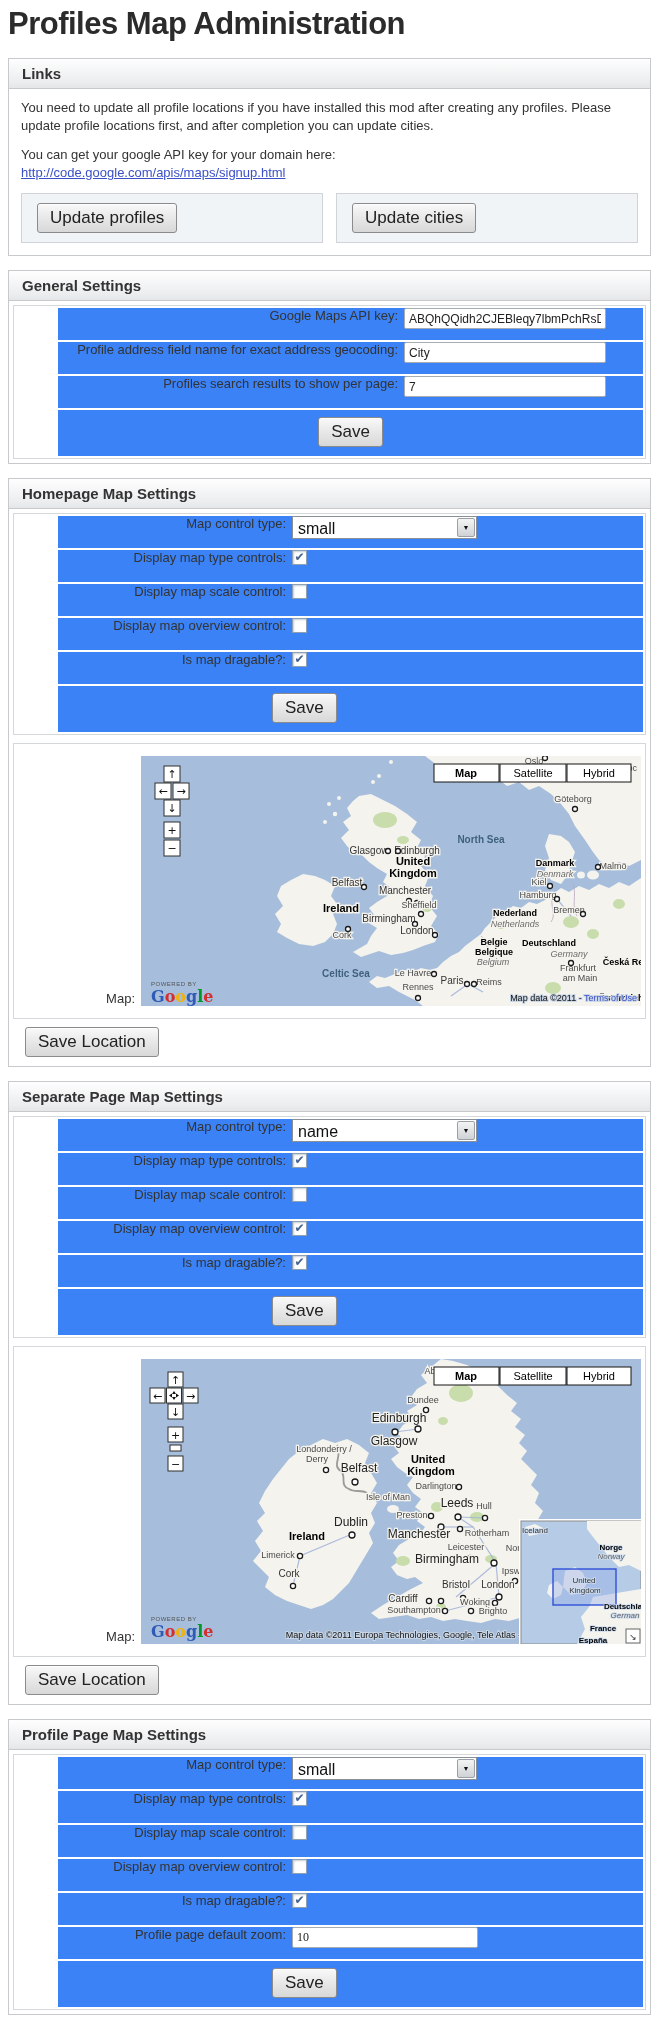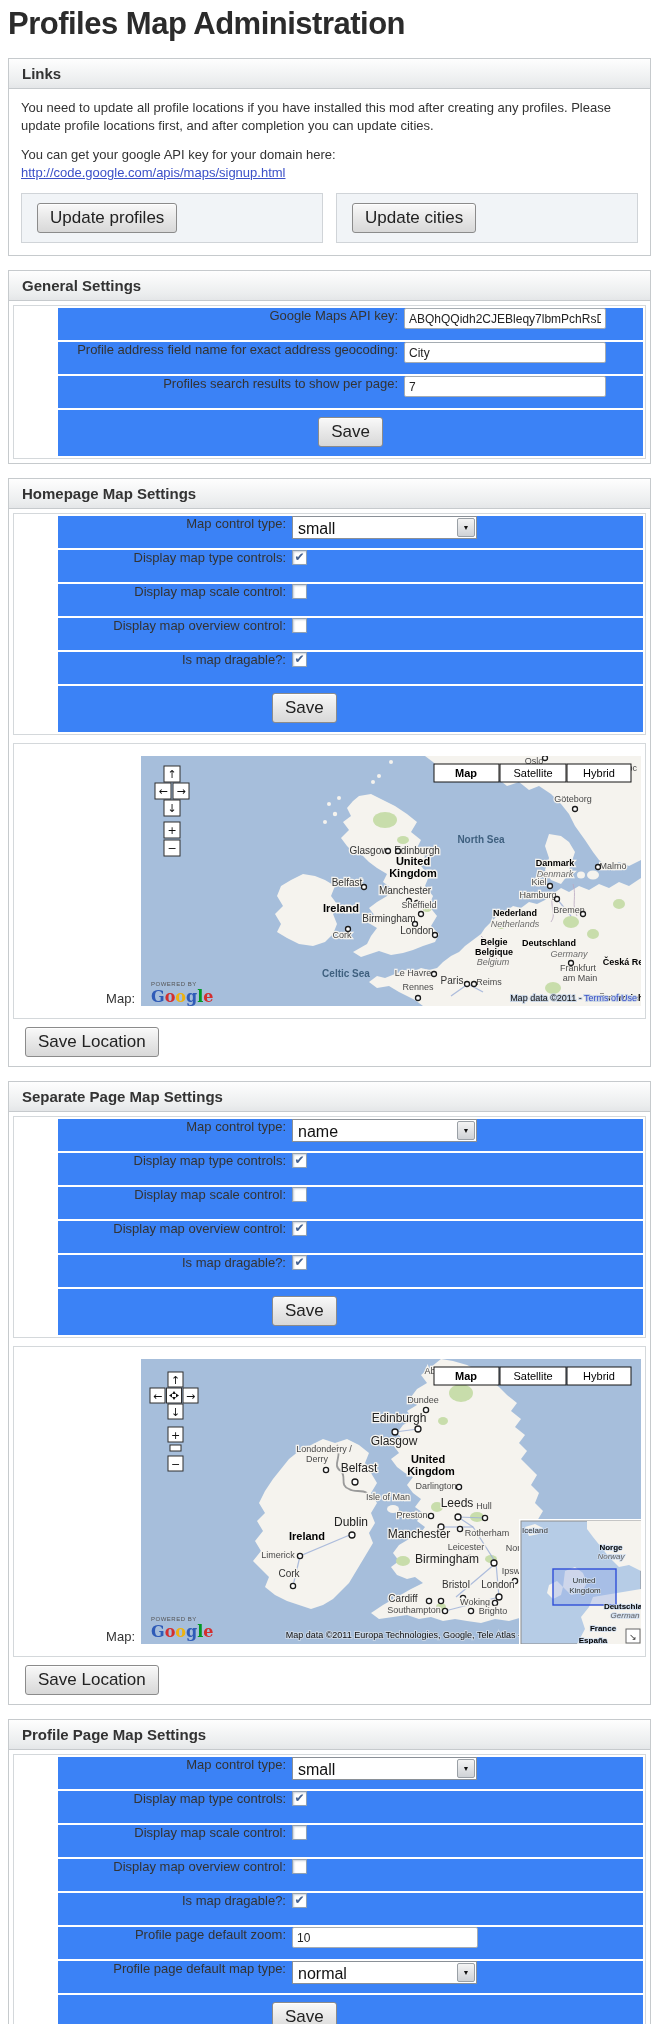--- a/index.html
+++ b/index.html
@@ -19,21 +19,21 @@
        box-shadow:inset 0 1px 0 rgba(255,255,255,.8);cursor:pointer;}
   .fs{border:1px solid #d4d8db;padding:2px;background:#fff;}
   .row{display:flex;align-items:flex-start;background:#3b82f6;margin-bottom:2px;min-height:32px;margin-left:42px;}
   .row:last-child{margin-bottom:0;}
   .lbl{text-align:right;padding-right:6px;color:#333;}
   .g-lbl{width:340px;}
   .m-lbl{width:212px;padding-left:16px;}
   .txt{height:17px;border:1px solid #a5acb2;border-radius:2px;font:12px "Liberation Sans",sans-serif;
        padding:1px 4px;color:#222;background:#fff;}
   .g-txt{width:192px;}
-  .p-txt{width:176px;}
+  .p-txt{width:176px;font-family:Liberation Serif, serif;}
   .select{width:183px;height:21px;display:flex;align-items:stretch;border:1px solid #8a9097;background:#fff;cursor:pointer;}
   .select-value{flex:1;padding:3px 5px 0 5px;font-size:16px;color:#111;overflow:hidden;white-space:nowrap;}
   .select-btn{width:16px;margin:1px;border:1px solid #9aa0a6;border-radius:2px;
               background:linear-gradient(#f4f4f4,#cfd2d6);display:flex;align-items:center;justify-content:center;
               font-size:7px;color:#111;}
   .cb{width:13px;height:13px;background:#fff;border:1px solid #8ea0b5;box-shadow:inset 1px 1px 2px rgba(90,110,140,.35);
       display:inline-flex;align-items:center;justify-content:center;position:relative;cursor:pointer;}
   .cb .ck{display:none;color:#44618f;font-size:12px;line-height:1;margin-top:-2px;}
   .cb.checked .ck{display:block;}
   .save-center{justify-content:center;padding:7px 0;}
@@ -636,25 +636,18 @@
       <div class="row">
         <div class="lbl m-lbl">Is map dragable?:</div>
         <span class="cb checked">
             <span class="ck">✔</span>
           </span>
       </div>
       <div class="row">
         <div class="lbl m-lbl">Profile page default zoom:</div>
         <input class="txt p-txt" value="10" style="">
       </div>
-      <div class="row">
-        <div class="lbl m-lbl">Profile page default map type:</div>
-        <div class="select">
-          <span class="select-value">normal</span>
-          <span class="select-btn">▼</span>
-        </div>
-      </div>
       <div class="row save-left">
         <button class="btn">Save</button>
       </div>
     </div>
   </div>
 </div>
 
 </body></html>

